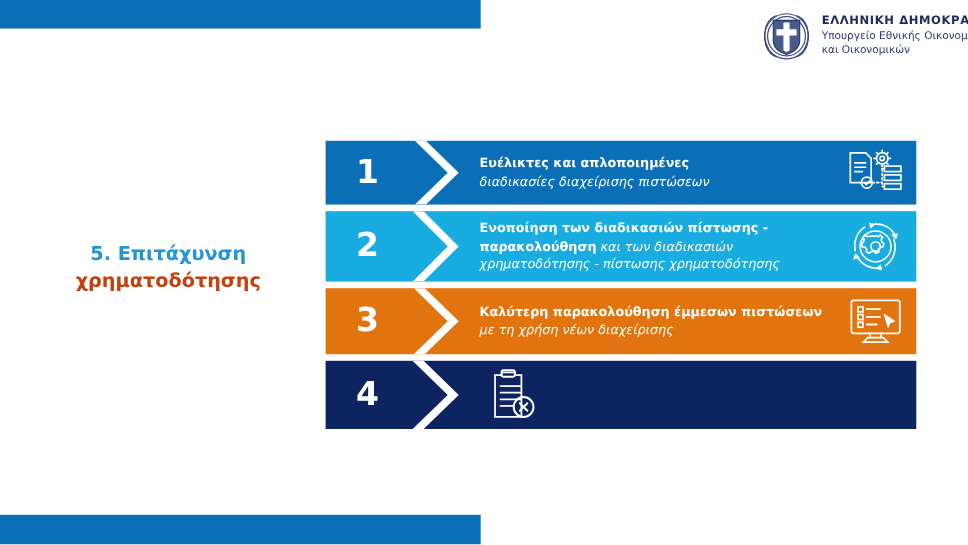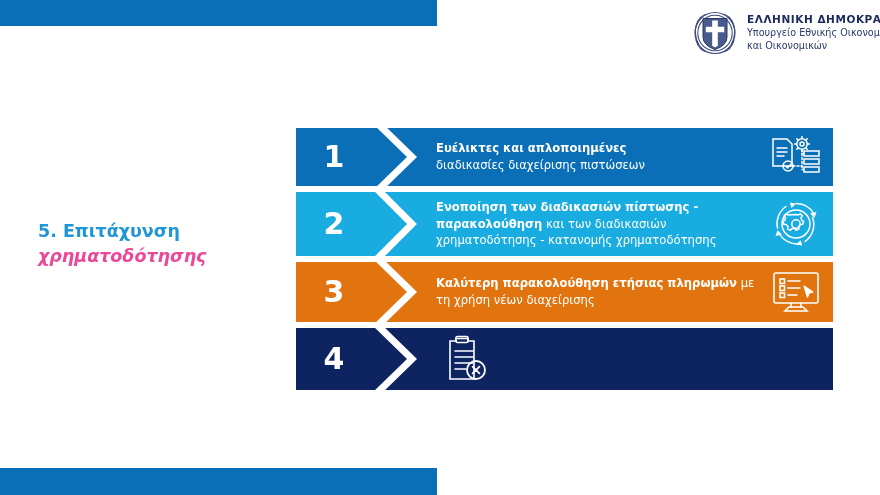--- a/index.html
+++ b/index.html
@@ -66,23 +66,24 @@
   }
 
   
   .side-title {
     position: absolute;
     left: 38px; top: 219px;
     width: 230px;
     font-size: 17.5px;
     font-weight: bold;
     line-height: 1.42;
+    text-align: center;
   }
   .side-title .l1 { color: #2196d6; display: block; }
-  .side-title .l2 { color: #ec4899; display: block; font-style: italic; }
+  .side-title .l2 { color: #c2410c; display: block; }
 
   
   .rows {
     position: absolute;
     left: 296px; top: 128px;
     width: 537px;
   }
   .row {
     position: relative;
     display: flex;
@@ -115,21 +116,21 @@
 
   .row-text {
     flex: 1 1 auto;
     color: #ffffff;
     font-size: 11.6px;
     line-height: 1.44;
     padding-left: 8px;
     padding-right: 4px;
   }
   .row-text .b { font-weight: bold; margin-top: 40px; }
-  .row-text .n { font-weight: normal; }
+  .row-text .n { font-weight: normal; font-style: italic; }
 
   .row-icon {
     flex: 0 0 auto;
     width: 74px;
     height: 100%;
     display: flex;
     align-items: center;
     justify-content: center;
   }
   .row-icon svg { display: block; }
@@ -209,21 +210,21 @@
 
     <div class="row row-2">
       <div class="row-num">2</div>
       <div class="row-chev">
         <svg width="56" height="64" viewBox="0 0 56 64" xmlns="http://www.w3.org/2000/svg">
           <path d="M4 -4 L40 32 L4 68" fill="none" stroke="#ffffff" stroke-width="7"></path>
         </svg>
       </div>
       <div class="row-text">
         <span class="b">Ενοποίηση των διαδικασιών πίστωσης - παρακολούθηση</span>
-        <span class="n">και των διαδικασιών χρηματοδότησης - κατανομής χρηματοδότησης</span>
+        <span class="n">και των διαδικασιών χρηματοδότησης - πίστωσης χρηματοδότησης</span>
       </div>
       <div class="row-icon">
         <svg width="48" height="48" viewBox="0 0 48 48" xmlns="http://www.w3.org/2000/svg" fill="none" stroke="#ffffff" stroke-width="1.5" stroke-linecap="round">
           <path d="M24 3.5 A20.5 20.5 0 0 1 42 14"></path>
           <path d="M40.5 17.5 A20.5 20.5 0 0 1 33 41.5"></path>
           <path d="M29 43.5 A20.5 20.5 0 0 1 6.5 32"></path>
           <path d="M5.5 28 A20.5 20.5 0 0 1 14 6.5"></path>
           <path d="M18 2.5 l6 1.2 l-4.6 4.2 Z" fill="#ffffff" stroke="none"></path>
           <path d="M44.5 12 l-2 5.8 l-4.4 -4.4 Z" fill="#ffffff" stroke="none"></path>
           <path d="M30 45.6 l-6 -1.2 l4.6 -4.2 Z" fill="#ffffff" stroke="none"></path>
@@ -236,21 +237,21 @@
     </div>
 
     <div class="row row-3">
       <div class="row-num">3</div>
       <div class="row-chev">
         <svg width="56" height="60" viewBox="0 0 56 60" xmlns="http://www.w3.org/2000/svg">
           <path d="M4 -5 L40 30 L4 65" fill="none" stroke="#ffffff" stroke-width="7"></path>
         </svg>
       </div>
       <div class="row-text">
-        <span class="b">Καλύτερη παρακολούθηση ετήσιας πληρωμών</span>
+        <span class="b">Καλύτερη παρακολούθηση έμμεσων πιστώσεων</span>
         <span class="n">με τη χρήση νέων διαχείρισης</span>
       </div>
       <div class="row-icon">
         <svg width="50" height="44" viewBox="0 0 50 44" xmlns="http://www.w3.org/2000/svg" fill="none" stroke="#ffffff" stroke-width="1.6" stroke-linecap="round">
           <rect x="3" y="3" width="44" height="30" rx="2"></rect>
           <rect x="9" y="9" width="4.5" height="4.5"></rect>
           <rect x="9" y="16" width="4.5" height="4.5"></rect>
           <rect x="9" y="23" width="4.5" height="4.5"></rect>
           <path d="M17 11 h12 M17 18 h12 M17 25 h9"></path>
           <path d="M33 16 l9 6 l-4 1.2 l-1.6 4 Z" fill="#ffffff" stroke="#ffffff" stroke-width="1.2" stroke-linejoin="round"></path>

